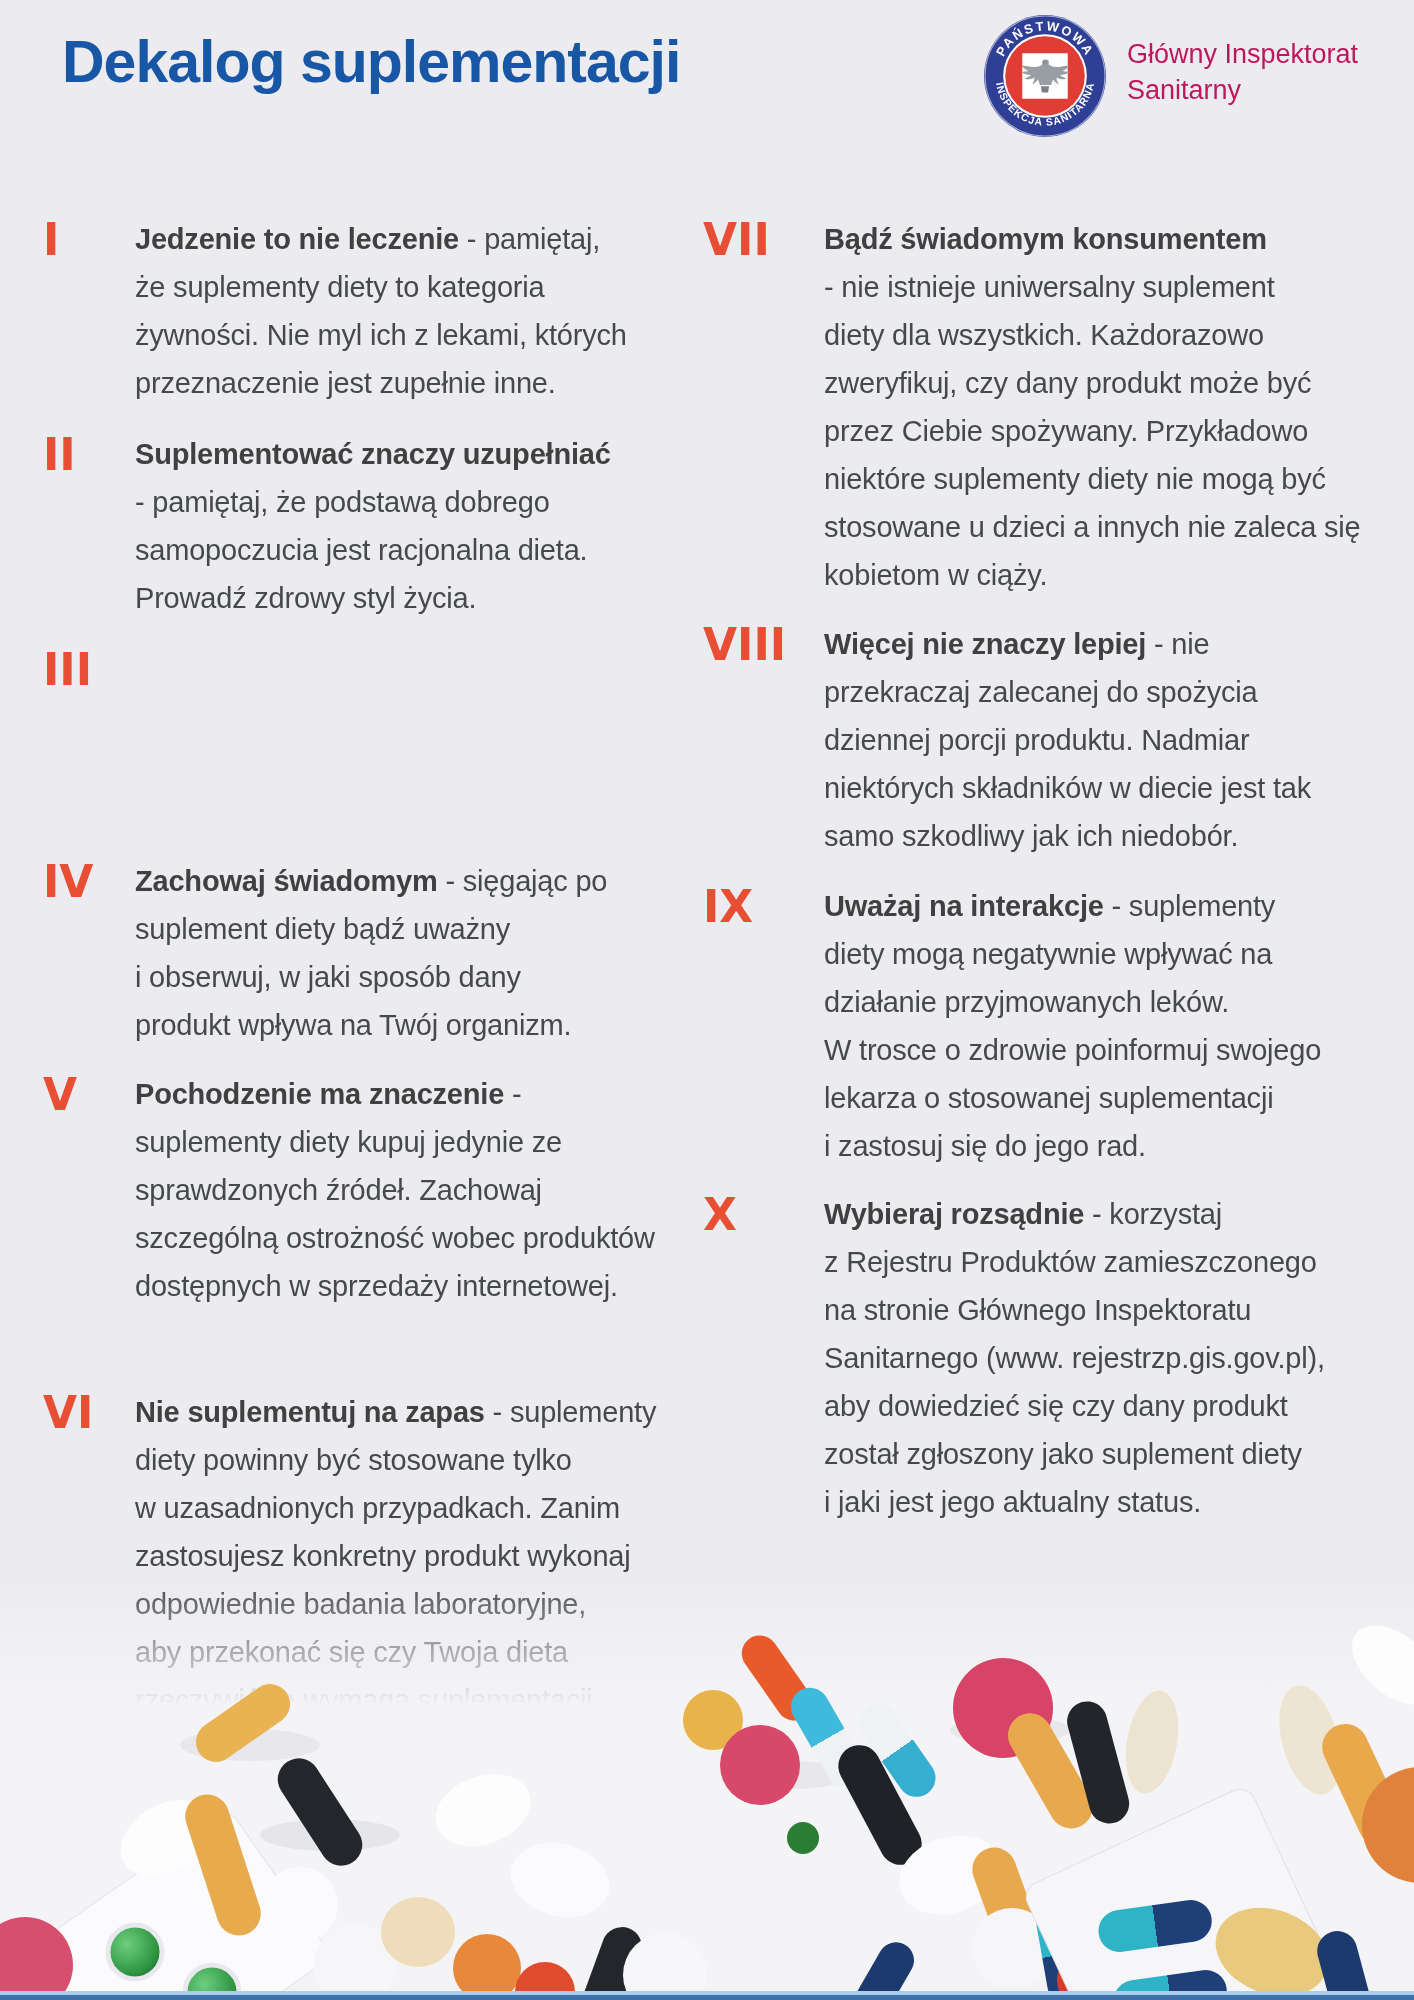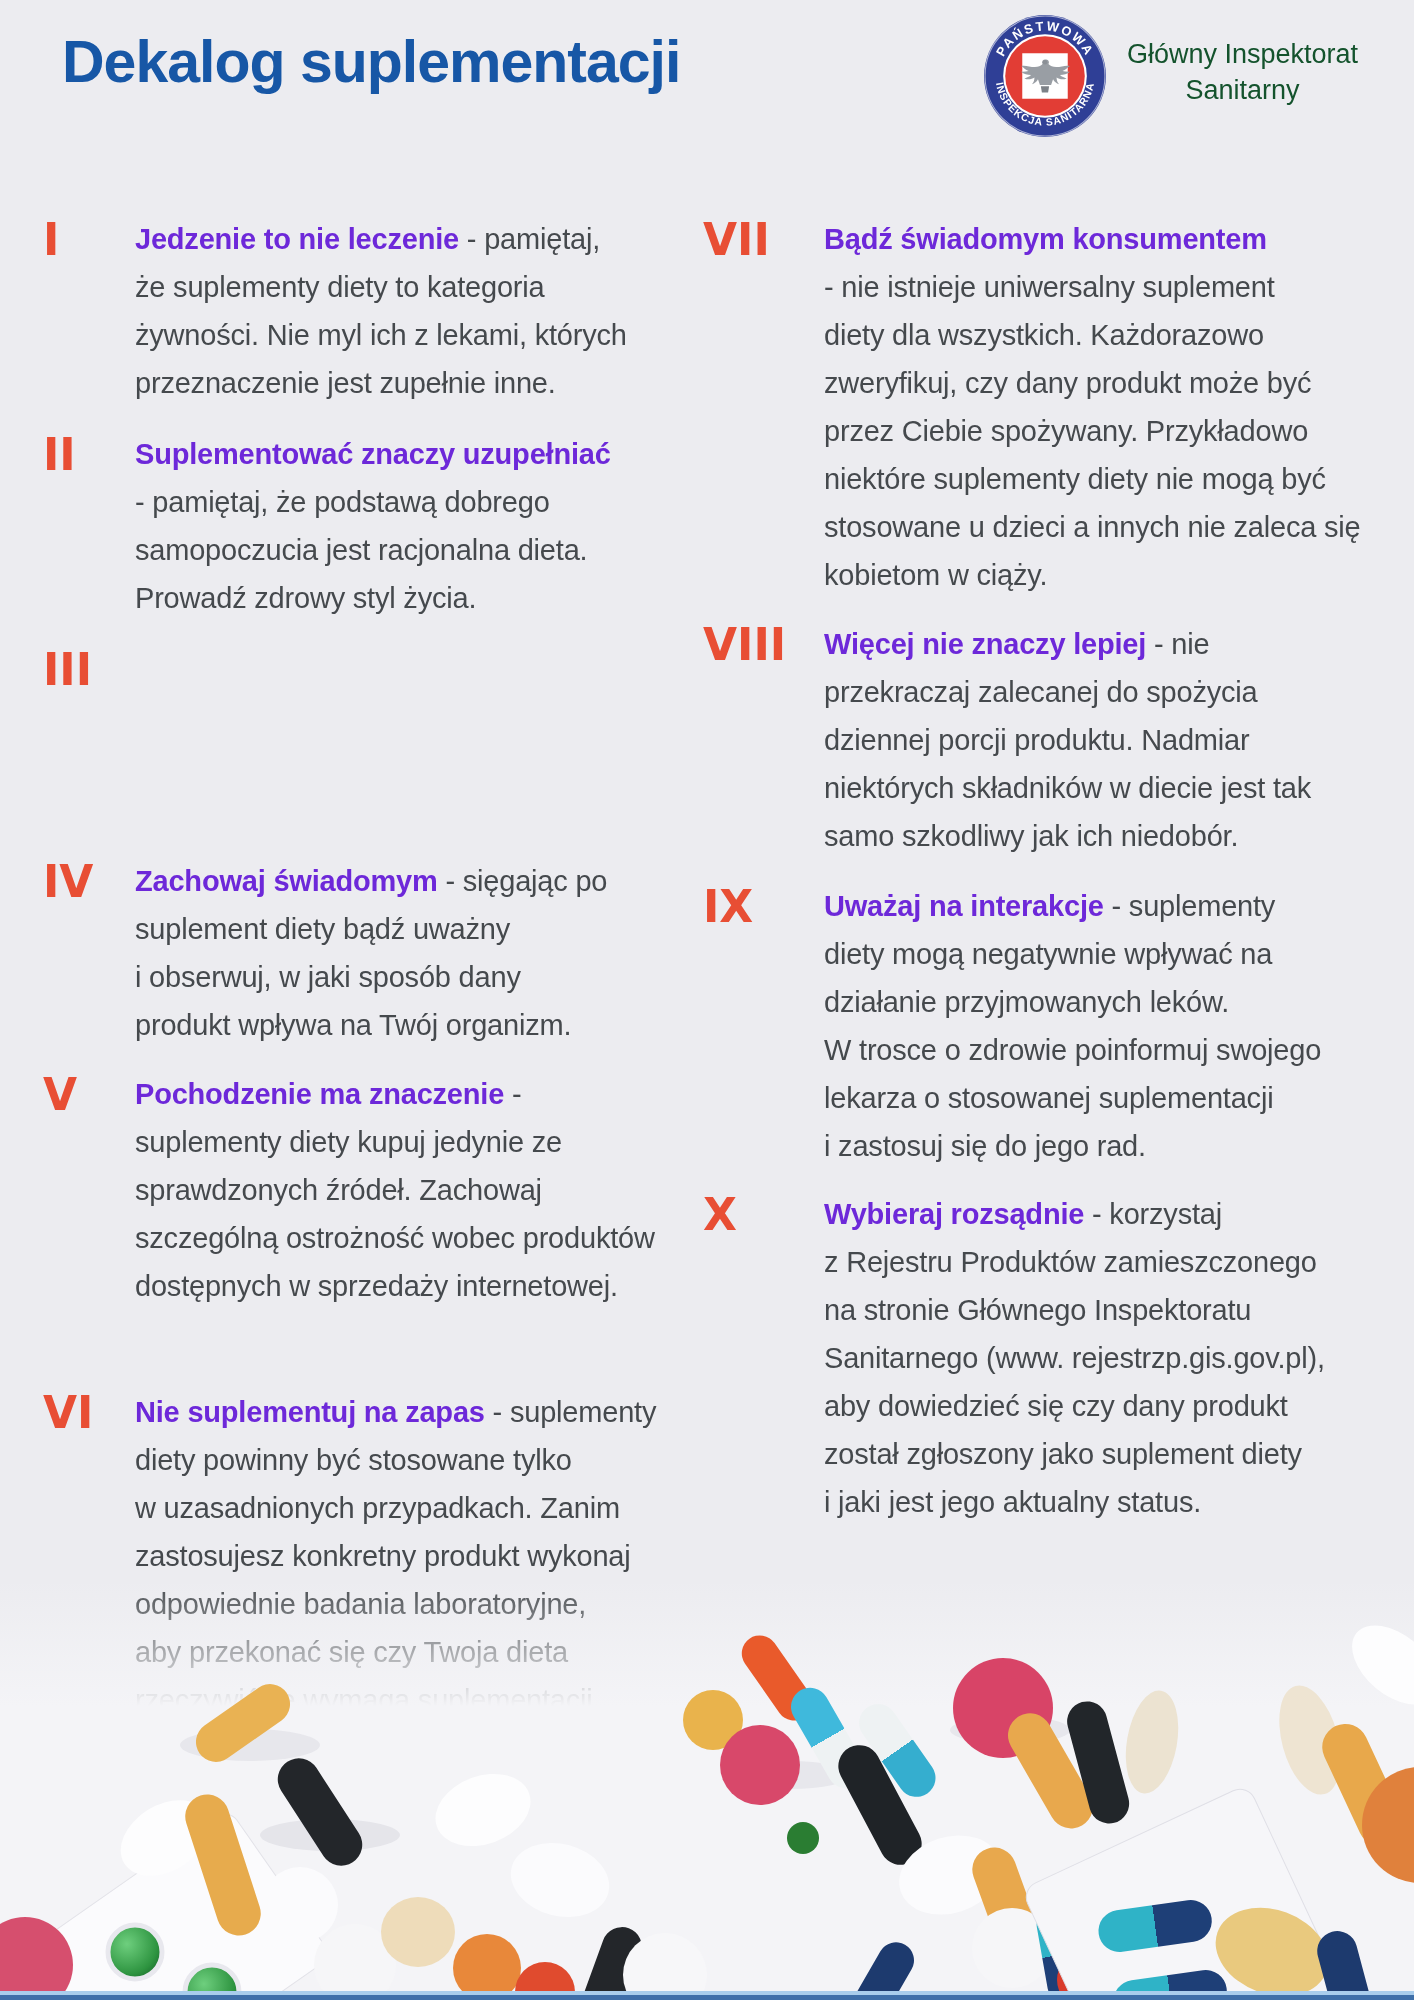--- a/index.html
+++ b/index.html
@@ -8,36 +8,36 @@
     background:#ececf0;overflow:hidden;
     font-family:"Liberation Sans",sans-serif;
   }
   .title{
     position:absolute;left:62px;top:26px;margin:0;
     font-size:59px;line-height:72px;font-weight:700;letter-spacing:-1px;
     color:#1757a6;
   }
   .logo{position:absolute;left:983px;top:14px;display:flex;align-items:flex-start;}
   .emblem{width:124px;height:124px;display:block;}
-  .org{margin-left:20px;margin-top:22px;font-size:27px;line-height:36px;color:#14532d;font-weight:400;text-align:center;}
+  .org{margin-left:20px;margin-top:22px;font-size:27px;line-height:36px;color:#be185d;font-weight:400;}
   .item{position:absolute;display:flex;align-items:flex-start;}
   .left-col{left:40px;width:648px;}
   .right-col{left:700px;width:706px;}
   .num{
     flex:none;box-sizing:border-box;
     font-family:"DejaVu Sans",sans-serif;font-weight:700;
     font-size:44px;line-height:50px;color:#e84e34;padding-left:3px;
   }
   .left-col .num{width:95px;}
   .right-col .num{width:124px;}
   .txt{
     flex:1;margin:0;font-size:29px;line-height:48px;letter-spacing:-0.2px;
     color:#45494d;white-space:pre-line;
   }
-  .txt strong{font-weight:700;color:#6d28d9;}
+  .txt strong{font-weight:700;color:#404040;}
   .i1{top:215px}.i2{top:430px}.i3{top:645px}.i4{top:857px}.i5{top:1070px}.i6{top:1388px}
   .i7{top:215px}.i8{top:620px}.i9{top:882px}.i10{top:1190px}
   .photo{
     position:absolute;left:0;top:1580px;width:1414px;height:420px;
     background:linear-gradient(180deg, rgba(245,245,248,0) 0%, #f4f4f7 30%);
   }
   .photo svg{display:block;width:1414px;height:420px;}
   .bottom-bar{
     position:absolute;left:0;bottom:0;width:1414px;height:9px;
     background:linear-gradient(180deg,#a9cdec 0 45%,#3f6fa9 45%);

